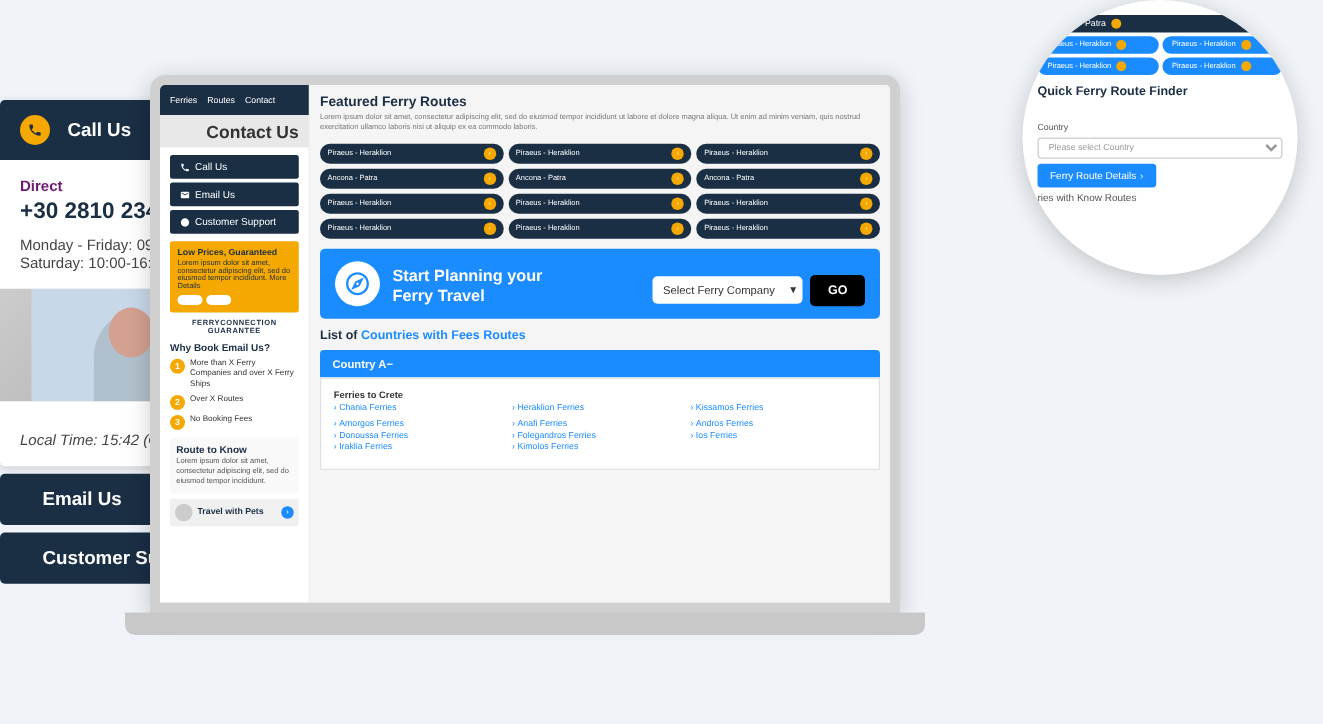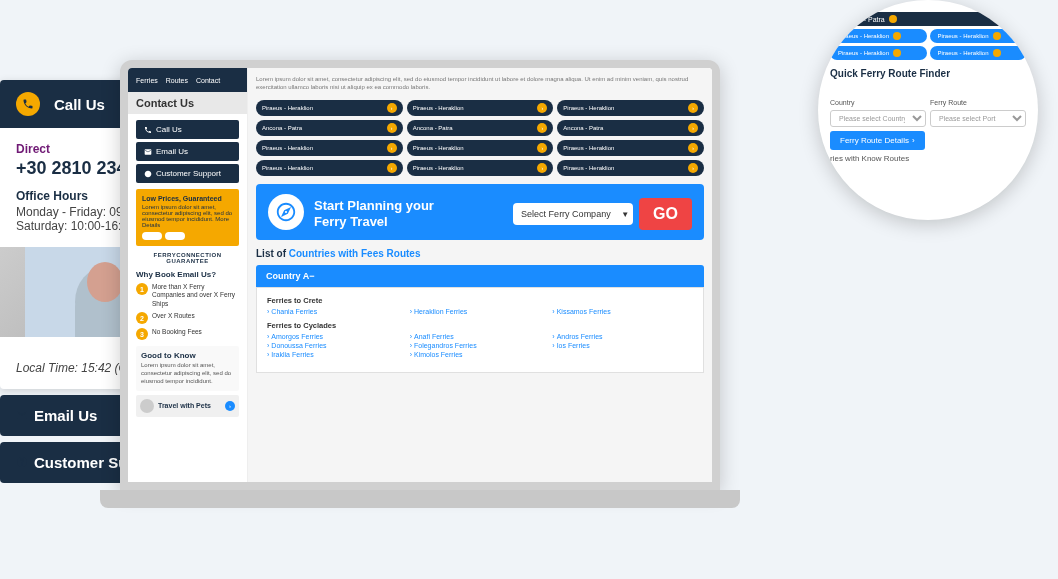--- a/index.html
+++ b/index.html
@@ -427,24 +427,24 @@
       border-radius: 4px;
       padding: 6px 20px 6px 8px;
       font-size: 9px;
       color: #333;
       appearance: none;
       cursor: pointer;
       min-width: 120px;
     }
 
     .go-btn {
-      background: #ef4444;
-      color: #fff;
-      font-weight: bold;
-      font-size: 16px;
+      background: #000000;
+      color: #fff;
+      font-weight: bold;
+      font-size: 10px;
       padding: 7px 14px;
       border-radius: 4px;
       border: none;
       cursor: pointer;
     }
 
     .countries-title {
       font-size: 10px;
       font-weight: bold;
       color: #1a2e44;
@@ -603,24 +603,24 @@
 
     .screen-nav-item {
       color: #fff;
       font-size: 7px;
       cursor: pointer;
     }
 
     .contact-us-header {
       background: #e8e8e8;
       padding: 5px 8px;
-      font-size: 11px;
+      font-size: 14px;
       font-weight: bold;
       color: #333;
-      text-align: left;
+      text-align: right;
     }
   </style>
 </head>
 <body>
 
 <div class="left-panel">
 
   <div class="contact-section">
     <div class="contact-accordion">
       <div style="display:flex;align-items:center;">
@@ -630,21 +630,20 @@
             </svg>
         </span>
         <span style="margin-left:6px;">Call Us</span>
       </div>
       <span class="chevron">∧</span>
     </div>
 
     <div class="contact-info">
       <div class="label">Direct</div>
       <div class="phone">+30 2810 234 600</div>
-      <div class="hours-label">Office Hours</div>
       <div class="hours-line">Monday - Friday: 09:00-21:00</div>
       <div class="hours-line">Saturday: 10:00-16:00</div>
     </div>
 
     <div class="agent-img">
       <svg width="160" height="90" viewBox="0 0 160 90">
         <rect width="160" height="90" fill="#c8d8e8"></rect>
         <ellipse cx="80" cy="55" rx="30" ry="35" fill="#b0c0cc"></ellipse>
         <ellipse cx="80" cy="35" rx="18" ry="20" fill="#d4a090"></ellipse>
         <rect x="50" y="55" width="60" height="40" rx="5" fill="#b0c0cc"></rect>
@@ -735,32 +734,33 @@
             <div class="why-num">2</div>
             <div class="why-text">Over X Routes</div>
           </div>
           <div class="why-item">
             <div class="why-num">3</div>
             <div class="why-text">No Booking Fees</div>
           </div>
         </div>
 
         <div class="good-to-know">
-          <div class="gtk-title">Good to Know</div>
+          <div class="gtk-title">Route to Know</div>
           <div class="gtk-text">Lorem ipsum dolor sit amet, consectetur adipiscing elit, sed do eiusmod tempor incididunt.</div>
         </div>
 
         <div class="pets-row">
           <div class="pets-icon"></div>
           <div class="pets-text">Travel with Pets</div>
           <div style="margin-left:auto;background:#1a8cff;border-radius:50%;width:10px;height:10px;display:flex;align-items:center;justify-content:center;font-size:6px;color:#fff;">›</div>
         </div>
       </div>
 
       <div class="screen-main">
+        <div class="featured-header">Featured Ferry Routes</div>
         <div class="featured-desc">Lorem ipsum dolor sit amet, consectetur adipiscing elit, sed do eiusmod tempor incididunt ut labore et dolore magna aliqua. Ut enim ad minim veniam, quis nostrud exercitation ullamco laboris nisi ut aliquip ex ea commodo laboris.</div>
 
         <div class="routes-grid">
 
           <div class="route-tag">
             <span>Piraeus - Heraklion</span>
             <div class="route-arrow">›</div>
           </div>
           <div class="route-tag">
             <span>Piraeus - Heraklion</span>
@@ -840,21 +840,20 @@
           <span>−</span>
         </div>
 
         <div class="country-content">
           <div class="ferry-section-title">Ferries to Crete</div>
           <div class="ferry-links">
             <div class="ferry-link">Chania Ferries</div>
             <div class="ferry-link">Heraklion Ferries</div>
             <div class="ferry-link">Kissamos Ferries</div>
           </div>
-          <div class="ferry-section-title">Ferries to Cyclades</div>
           <div class="ferry-links">
             <div class="ferry-link">Amorgos Ferries</div>
             <div class="ferry-link">Anafi Ferries</div>
             <div class="ferry-link">Andros Ferries</div>
             <div class="ferry-link">Donoussa Ferries</div>
             <div class="ferry-link">Folegandros Ferries</div>
             <div class="ferry-link">Ios Ferries</div>
             <div class="ferry-link">Iraklia Ferries</div>
             <div class="ferry-link">Kimolos Ferries</div>
           </div>
@@ -897,26 +896,20 @@
 
     <div class="zoom-finder-title">Quick Ferry Route Finder</div>
 
     <div class="zoom-form-row">
       <div style="flex:1;">
         <div class="zoom-label">Country</div>
         <select class="zoom-select">
           <option>Please select Country</option>
         </select>
       </div>
-      <div style="flex:1;">
-        <div class="zoom-label">Ferry Route</div>
-        <select class="zoom-select">
-          <option>Please select Port</option>
-        </select>
-      </div>
     </div>
 
     <button class="zoom-btn">
       <span>Ferry Route Details</span>
       <span>›</span>
     </button>
 
     <div class="zoom-countries">
       <span>ries with Know Routes</span>
     </div>

